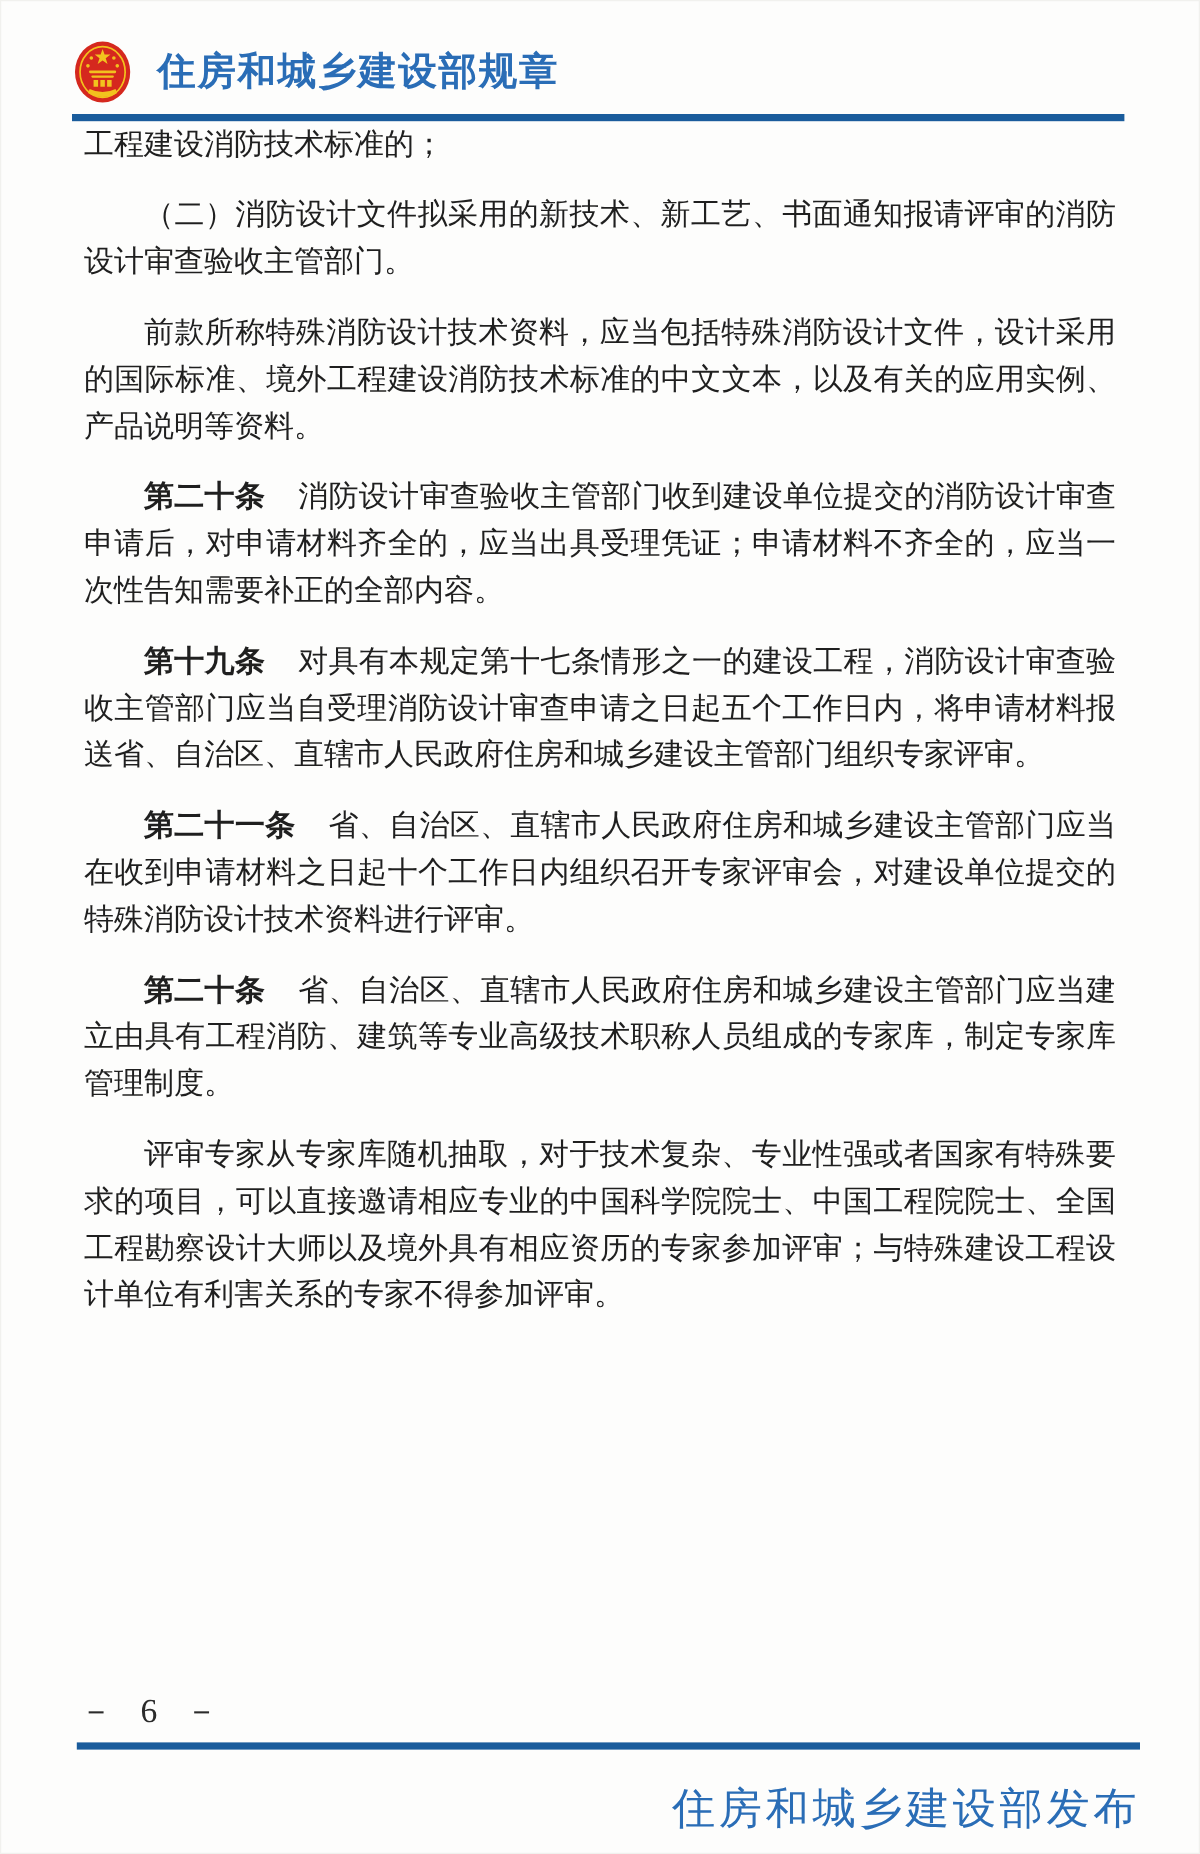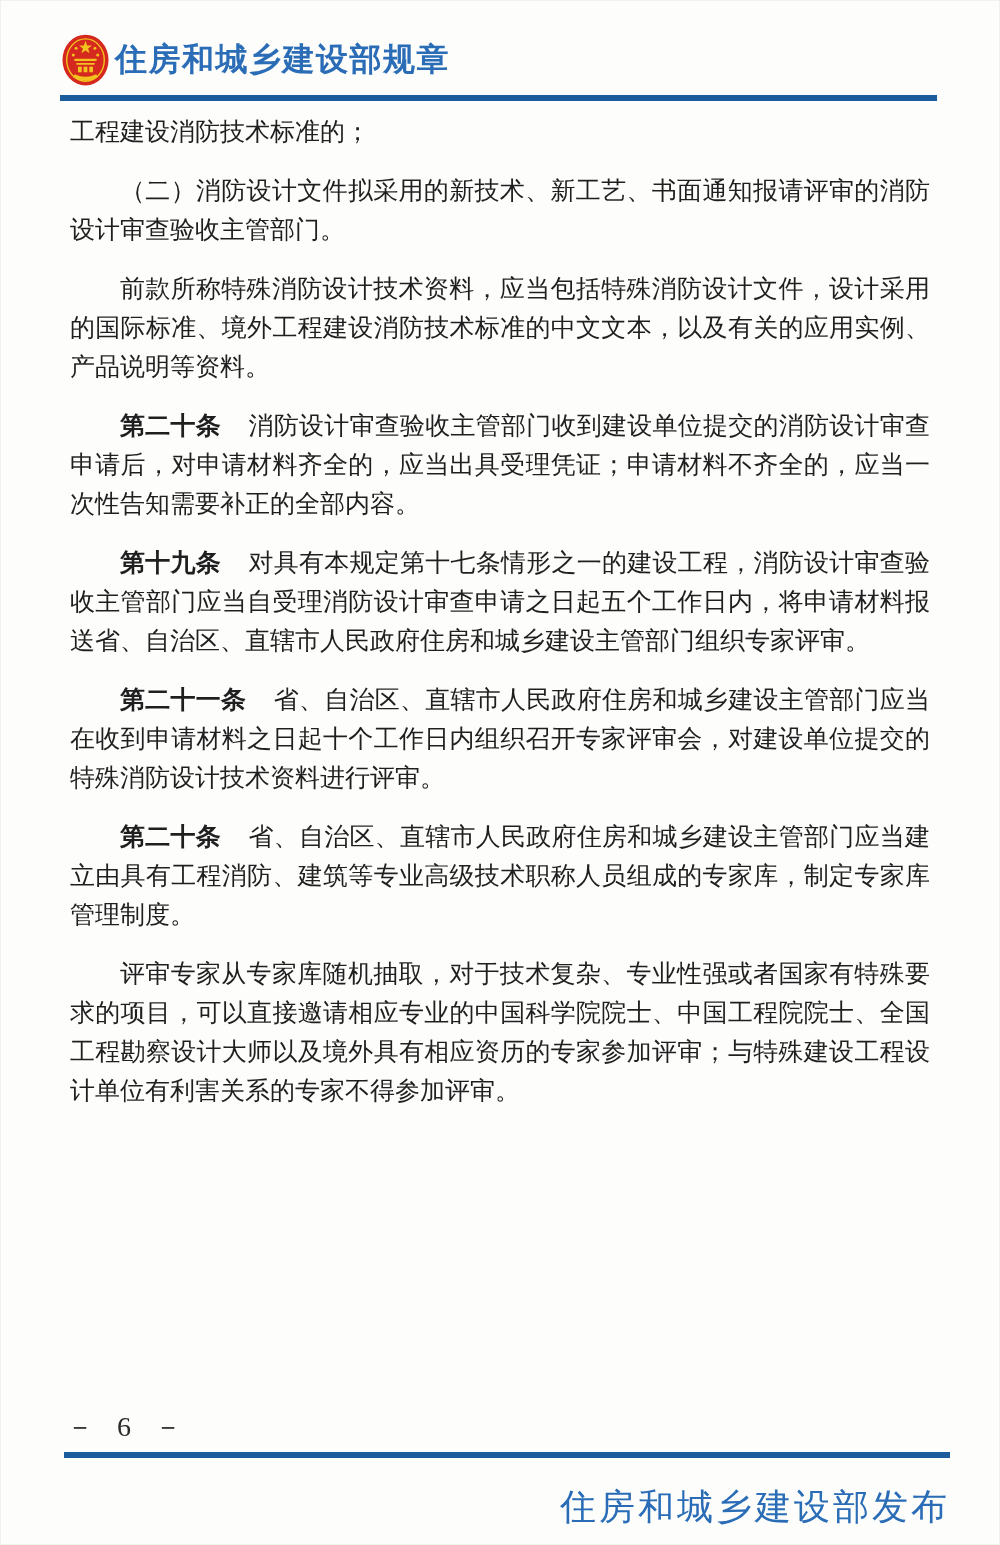--- a/index.html
+++ b/index.html
@@ -16,21 +16,21 @@
     box-shadow: inset 0 0 0 1px #f1f1ee;
   }
 
   
   .header {
     position: absolute;
     left: 62px;
     top: 34px;
     display: flex;
     align-items: center;
-    gap: 6px;
+    gap: 22px;
   }
   .emblem {
     width: 47px;
     height: 54px;
     flex: 0 0 auto;
   }
   .header-title {
     font-size: 32px;
     font-weight: bold;
     letter-spacing: 1.5px;
@@ -46,21 +46,20 @@
     height: 6px;
     background: #1a5c9c;
   }
 
   
   .body-text {
     position: absolute;
     left: 70px;
     top: 101px;
     width: 860px;
-    padding-top: 11px;
     font-size: 25px;
     line-height: 39px;
     text-align: justify;
   }
   .para { margin-top: 20px; }
   .para:first-child { margin-top: 0; }
   .para.indent { text-indent: 2em; }
   .article-label {
     font-weight: bold;
     font-family: "Liberation Sans", "DejaVu Sans", sans-serif;

